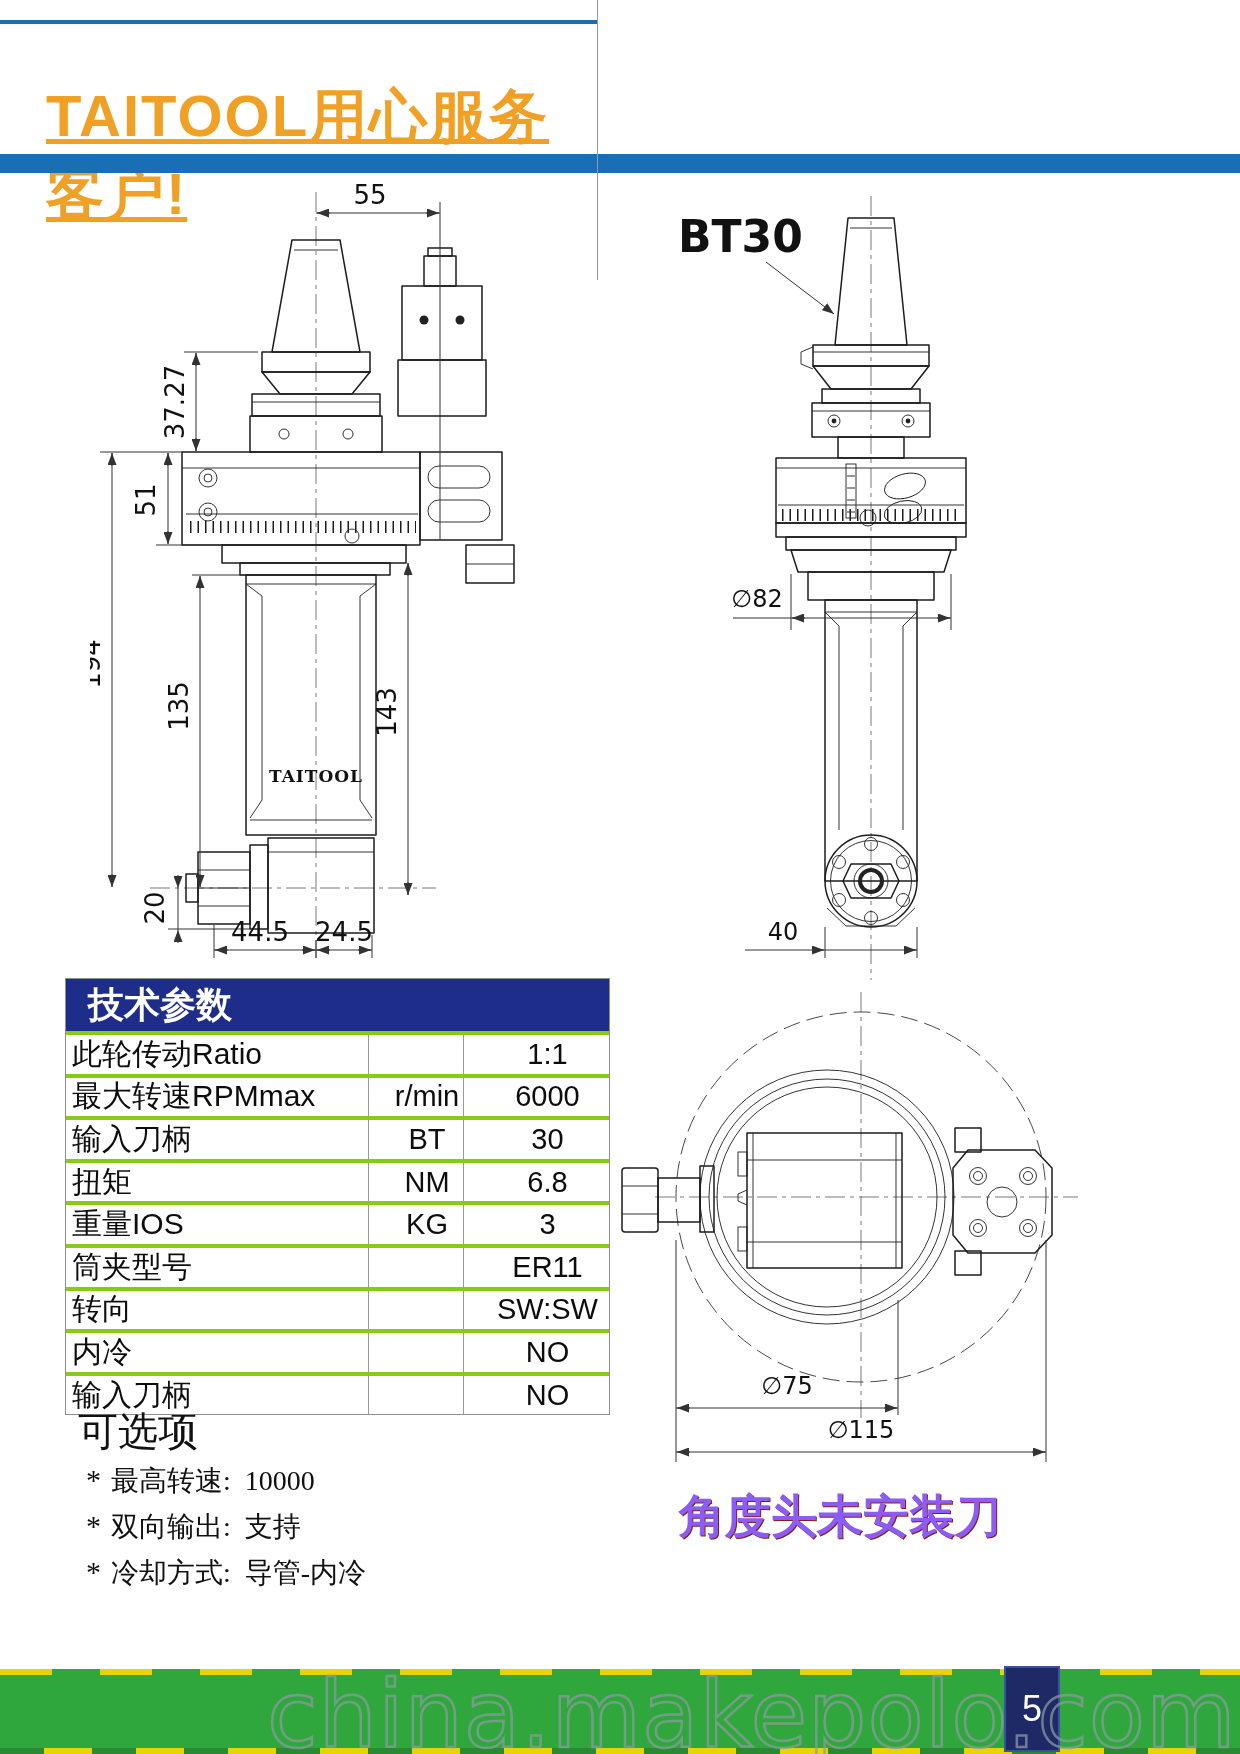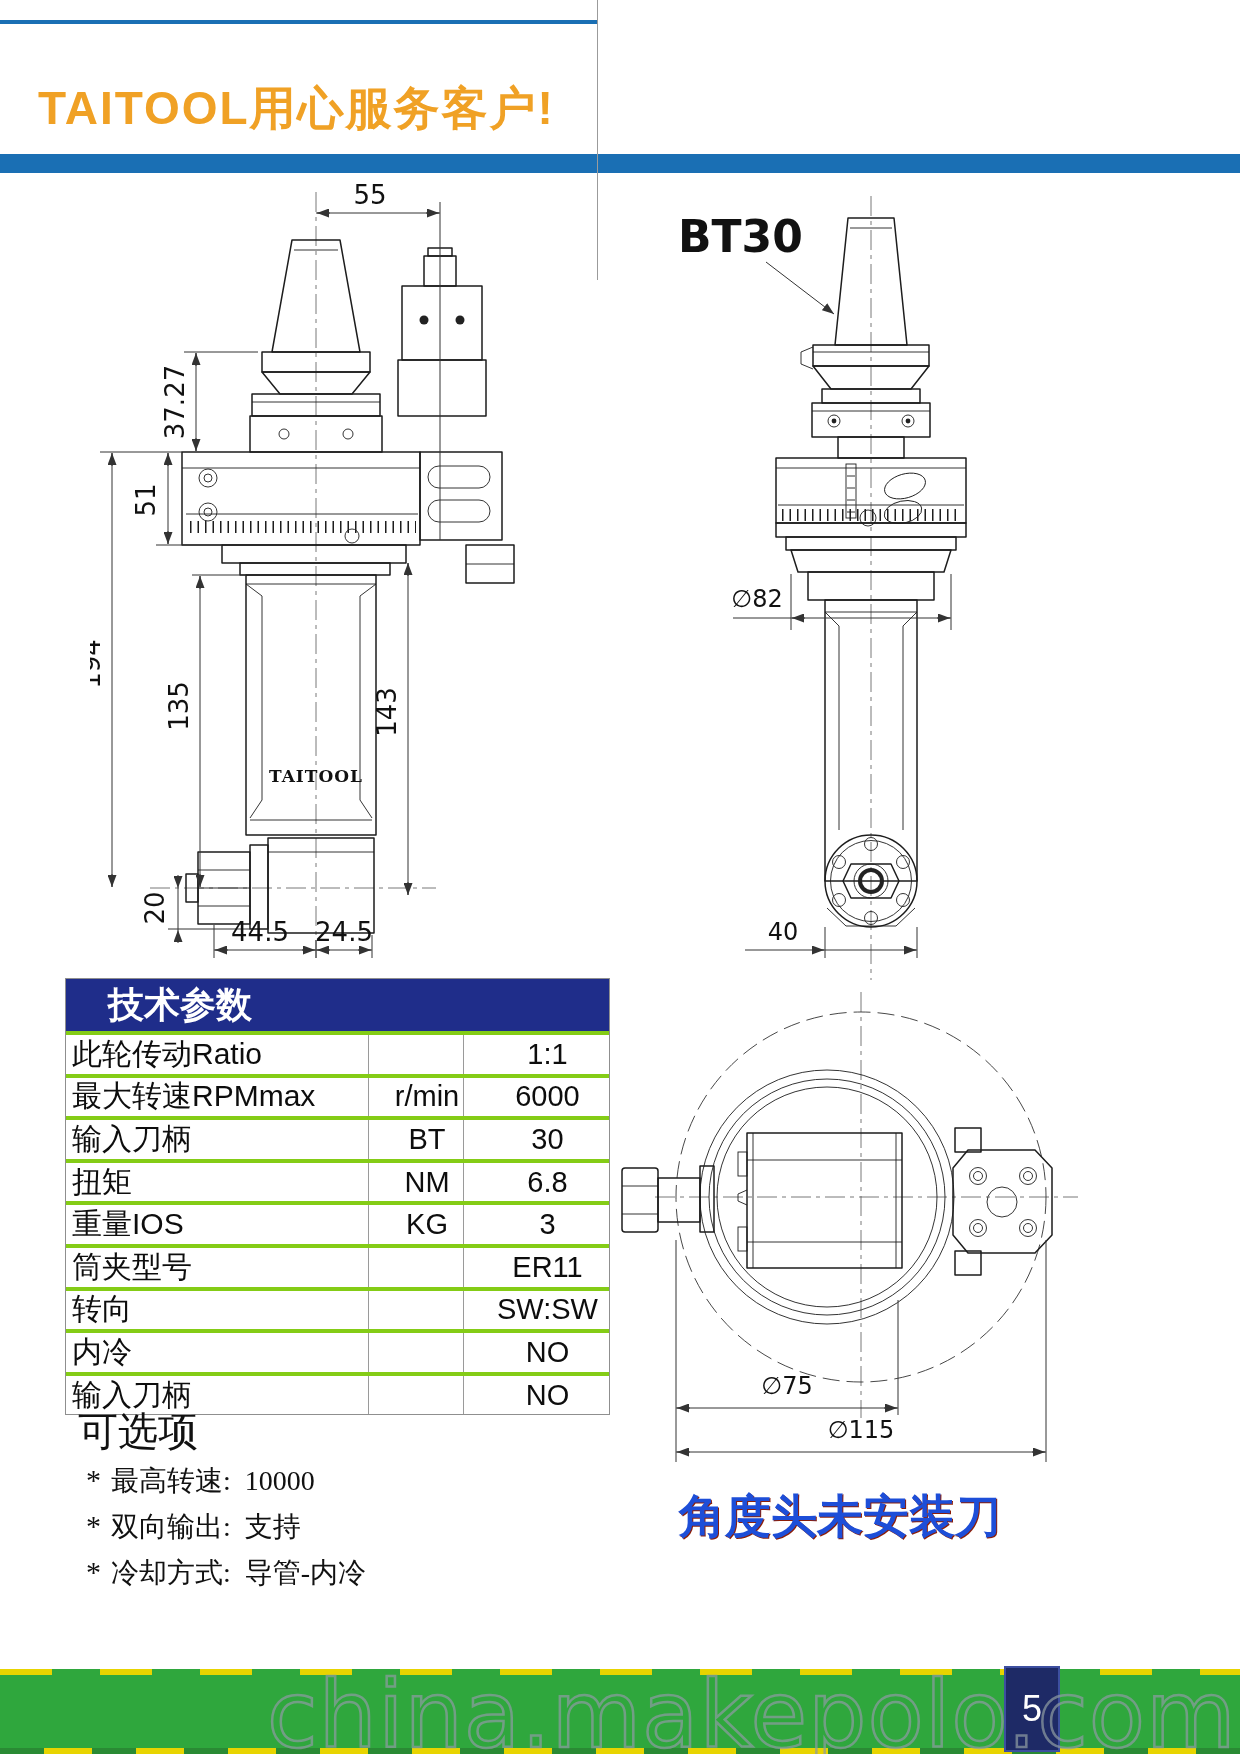--- a/index.html
+++ b/index.html
@@ -1,36 +1,36 @@
 <!DOCTYPE html>
 <html><head>
 <meta charset="utf-8">
 <style>
   html,body{margin:0;padding:0;}
   .page{position:relative;width:1240px;height:1754px;background:#fff;overflow:hidden;
         font-family:"Liberation Sans",sans-serif;}
   .abs{position:absolute;}
   .top-rule{left:0;top:20px;width:597px;height:4px;}
-  .page-title{left:38px;top:78px;width:560px;font-size:46px;font-weight:bold;letter-spacing:2px;}
+  .page-title{left:46px;top:78px;width:560px;font-size:58px;font-weight:bold;letter-spacing:2px;text-decoration:underline;}
   .title-bar{left:0;top:154px;width:1240px;height:19px;}
   .col-divider{left:597px;top:0;width:1px;height:280px;background:#9b9b9b;}
   svg.dw{position:absolute;}
   svg .ol{fill:none;stroke:#1d1d1d;stroke-width:1.5;stroke-linejoin:round;}
   svg .thin{fill:none;stroke:#1d1d1d;stroke-width:.9;}
   svg .cl{fill:none;stroke:#555;stroke-width:.8;stroke-dasharray:20 5 4 5;}
   svg .dim{fill:none;stroke:#333;stroke-width:1;}
   svg .tick{fill:none;stroke:#1d1d1d;stroke-width:12;stroke-dasharray:1.5 6;}
   svg .dt{font:26px "DejaVu Sans",sans-serif;fill:#111;}
   svg .dts{font:24px "DejaVu Sans",sans-serif;fill:#111;}
   svg .brand{font:bold 17px "DejaVu Serif",serif;fill:#111;letter-spacing:1px;}
   svg .big{font:bold 44px "DejaVu Sans",sans-serif;fill:#111;}
   
   .spec{left:65px;top:978px;width:543px;border:1px solid #8f8f8f;}
   .spec-head{height:52px;display:flex;align-items:center;color:#fff;
-             font:bold 36px "Liberation Serif",serif;padding-left:42px;box-sizing:border-box;}
+             font:bold 36px "Liberation Serif",serif;padding-left:22px;box-sizing:border-box;}
   .trow{display:grid;grid-template-columns:302px 95px 146px;height:38.6px;border-top:4px solid #84cc16;}
   .tcell{display:flex;align-items:center;font-size:29px;color:#0d0d0d;box-sizing:border-box;
          border-left:1px solid #9a9a9a;justify-content:center;overflow:hidden;padding-left:22px;}
   .tcell.first{border-left:none;justify-content:flex-start;padding-left:6px;font-size:30px;}
   
   .opt-title{left:78px;top:1404px;font:40px "Liberation Serif",serif;color:#111;}
   .opt-list{left:86px;top:1462px;width:460px;}
   .opt-item{display:flex;align-items:baseline;height:46px;font:28px "Liberation Serif",serif;color:#111;}
   .opt-item .b{font-size:30px;margin-right:10px;}
   .opt-item .v{margin-left:14px;text-align:right;}
@@ -350,21 +350,21 @@
         <span>双向输出:</span>
         <span class="v">支持</span>
       </div>
       <div class="opt-item">
         <span class="b">*</span>
         <span>冷却方式:</span>
         <span class="v">导管-内冷</span>
       </div>
     </div>
 
-  <div class="abs notice" style="color: #1d4ed8;">
+  <div class="abs notice" style="color: #8b5cf6;">
     <div>角度头未安装刀</div>
   </div>
 
   <div class="abs f-dash-top"></div>
   <div class="abs f-bar" style="background: rgb(47, 167, 61);"></div>
   <div class="abs f-dash-bot"></div>
   <div class="abs f-pagebox" style="background: rgb(30, 42, 102);">
     <span>5</span>
   </div>
   <div class="abs f-watermark">china.makepolo.com</div>

